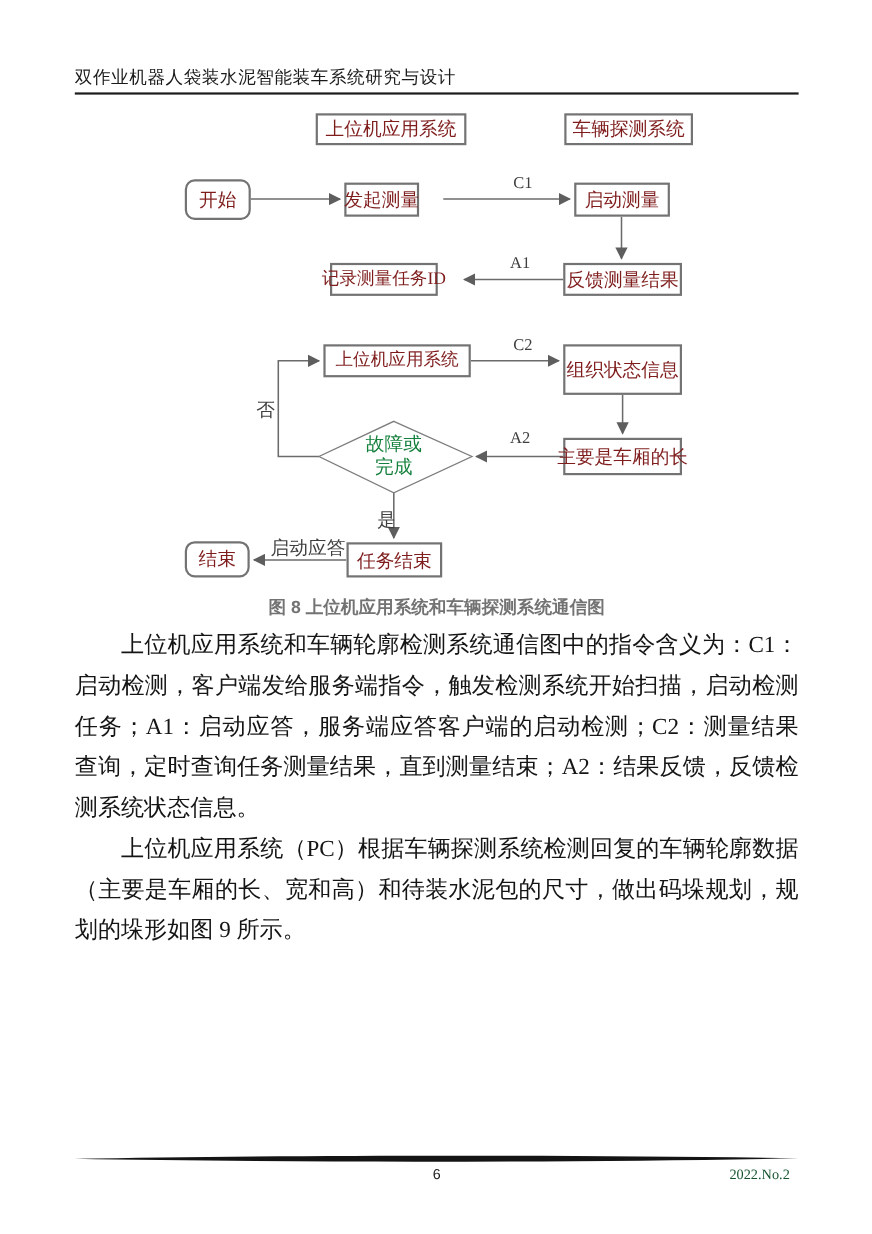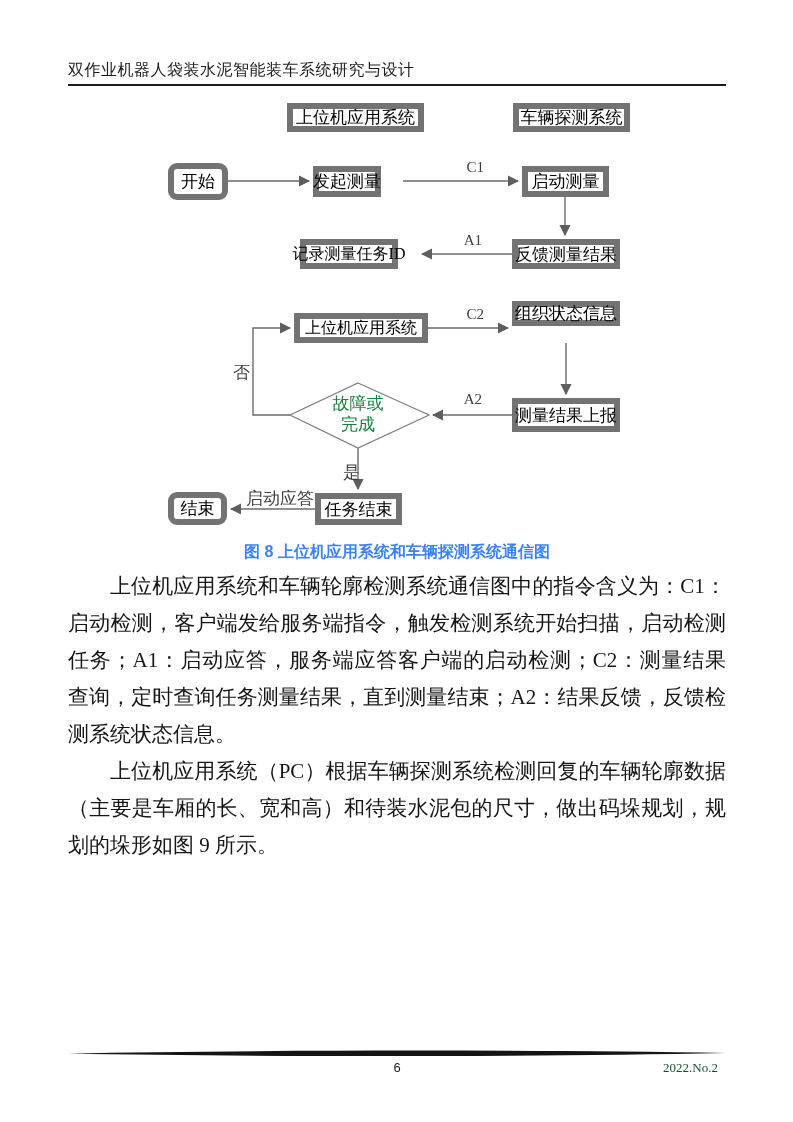--- a/index.html
+++ b/index.html
@@ -13,40 +13,40 @@
     position:absolute;left:68px;top:60px;width:658px;text-align:left;
     font-size:16px;letter-spacing:0.5px;color:#1a1a1a;
   }
   .header-rule{
     position:absolute;left:68px;top:84px;width:658px;height:2px;background:#1c1c1c;
   }
   
   .flow-svg{position:absolute;left:0;top:0;width:793px;height:1122px;z-index:1;pointer-events:none;}
   .node{
     position:absolute;z-index:2;box-sizing:border-box;
-    border:6px solid #737373;background:#fff;color:#000000;
+    border:2px solid #737373;background:#fff;color:#7f1d1d;
     display:flex;align-items:center;justify-content:center;
     font-size:17px;line-height:1;white-space:nowrap;
   }
   .node.small{font-size:16px;}
   .node.rounded{border-radius:9px;}
   .diamond-label{
     position:absolute;z-index:3;text-align:center;color:#15803d;
     font-size:17px;line-height:21px;white-space:pre-line;
   }
   .edge-label{
     position:absolute;z-index:3;color:#3f3f3f;font-size:15px;
     font-family:"Liberation Serif","DejaVu Serif",serif;text-align:right;
   }
   .edge-label.cjk{font-size:17px;}
   
   .fig-caption{
     position:absolute;left:68px;top:542px;width:658px;text-align:center;
     font-family:"Liberation Sans","DejaVu Sans",sans-serif;
-    font-weight:bold;font-size:16px;color:#3b82f6;
+    font-weight:bold;font-size:16px;color:#737373;
   }
   
   .body-text{
     position:absolute;left:68px;top:568px;width:658px;
     font-size:21px;line-height:37px;color:#151515;
     text-align:justify;text-justify:inter-character;
   }
   .body-text p{margin:0;text-indent:2em;}
   
   .footer-rule-svg{position:absolute;left:68px;top:1049px;width:658px;height:9px;}
@@ -90,22 +90,22 @@
 
   <div class="node" style="left:287px;top:103px;width:137px;height:29px">上位机应用系统</div>
   <div class="node" style="left:513px;top:103px;width:117px;height:29px">车辆探测系统</div>
 
   <div class="node rounded" style="left:168px;top:163px;width:60px;height:37px">开始</div>
   <div class="node" style="left:313px;top:166px;width:68px;height:31px">发起测量</div>
   <div class="node" style="left:522px;top:166px;width:87px;height:31px">启动测量</div>
   <div class="node small" style="left:300px;top:239px;width:98px;height:30px">记录测量任务ID</div>
   <div class="node" style="left:512px;top:239px;width:108px;height:30px">反馈测量结果</div>
   <div class="node small" style="left:294px;top:313px;width:134px;height:30px">上位机应用系统</div>
-  <div class="node" style="left:512px;top:301px;width:108px;height:25px">组织状态信息</div>
-  <div class="node" style="left:512px;top:398px;width:108px;height:34px">测量结果上报</div>
+  <div class="node" style="left:512px;top:313px;width:108px;height:46px">组织状态信息</div>
+  <div class="node" style="left:512px;top:398px;width:108px;height:34px">主要是车厢的长</div>
   <div class="diamond-label" style="left:303px;top:393px;width:110px;">故障或
 完成</div>
   <div class="node" style="left:315px;top:493px;width:87px;height:32px">任务结束</div>
   <div class="node rounded" style="left:168px;top:492px;width:59px;height:33px">结束</div>
 
   <div class="edge-label" style="left:450px;top:159px;width:34px">C1</div>
   <div class="edge-label" style="left:448px;top:232px;width:34px">A1</div>
   <div class="edge-label" style="left:450px;top:306px;width:34px">C2</div>
   <div class="edge-label" style="left:448px;top:391px;width:34px">A2</div>
   <div class="edge-label cjk" style="left:228px;top:361px;width:22px">否</div>

